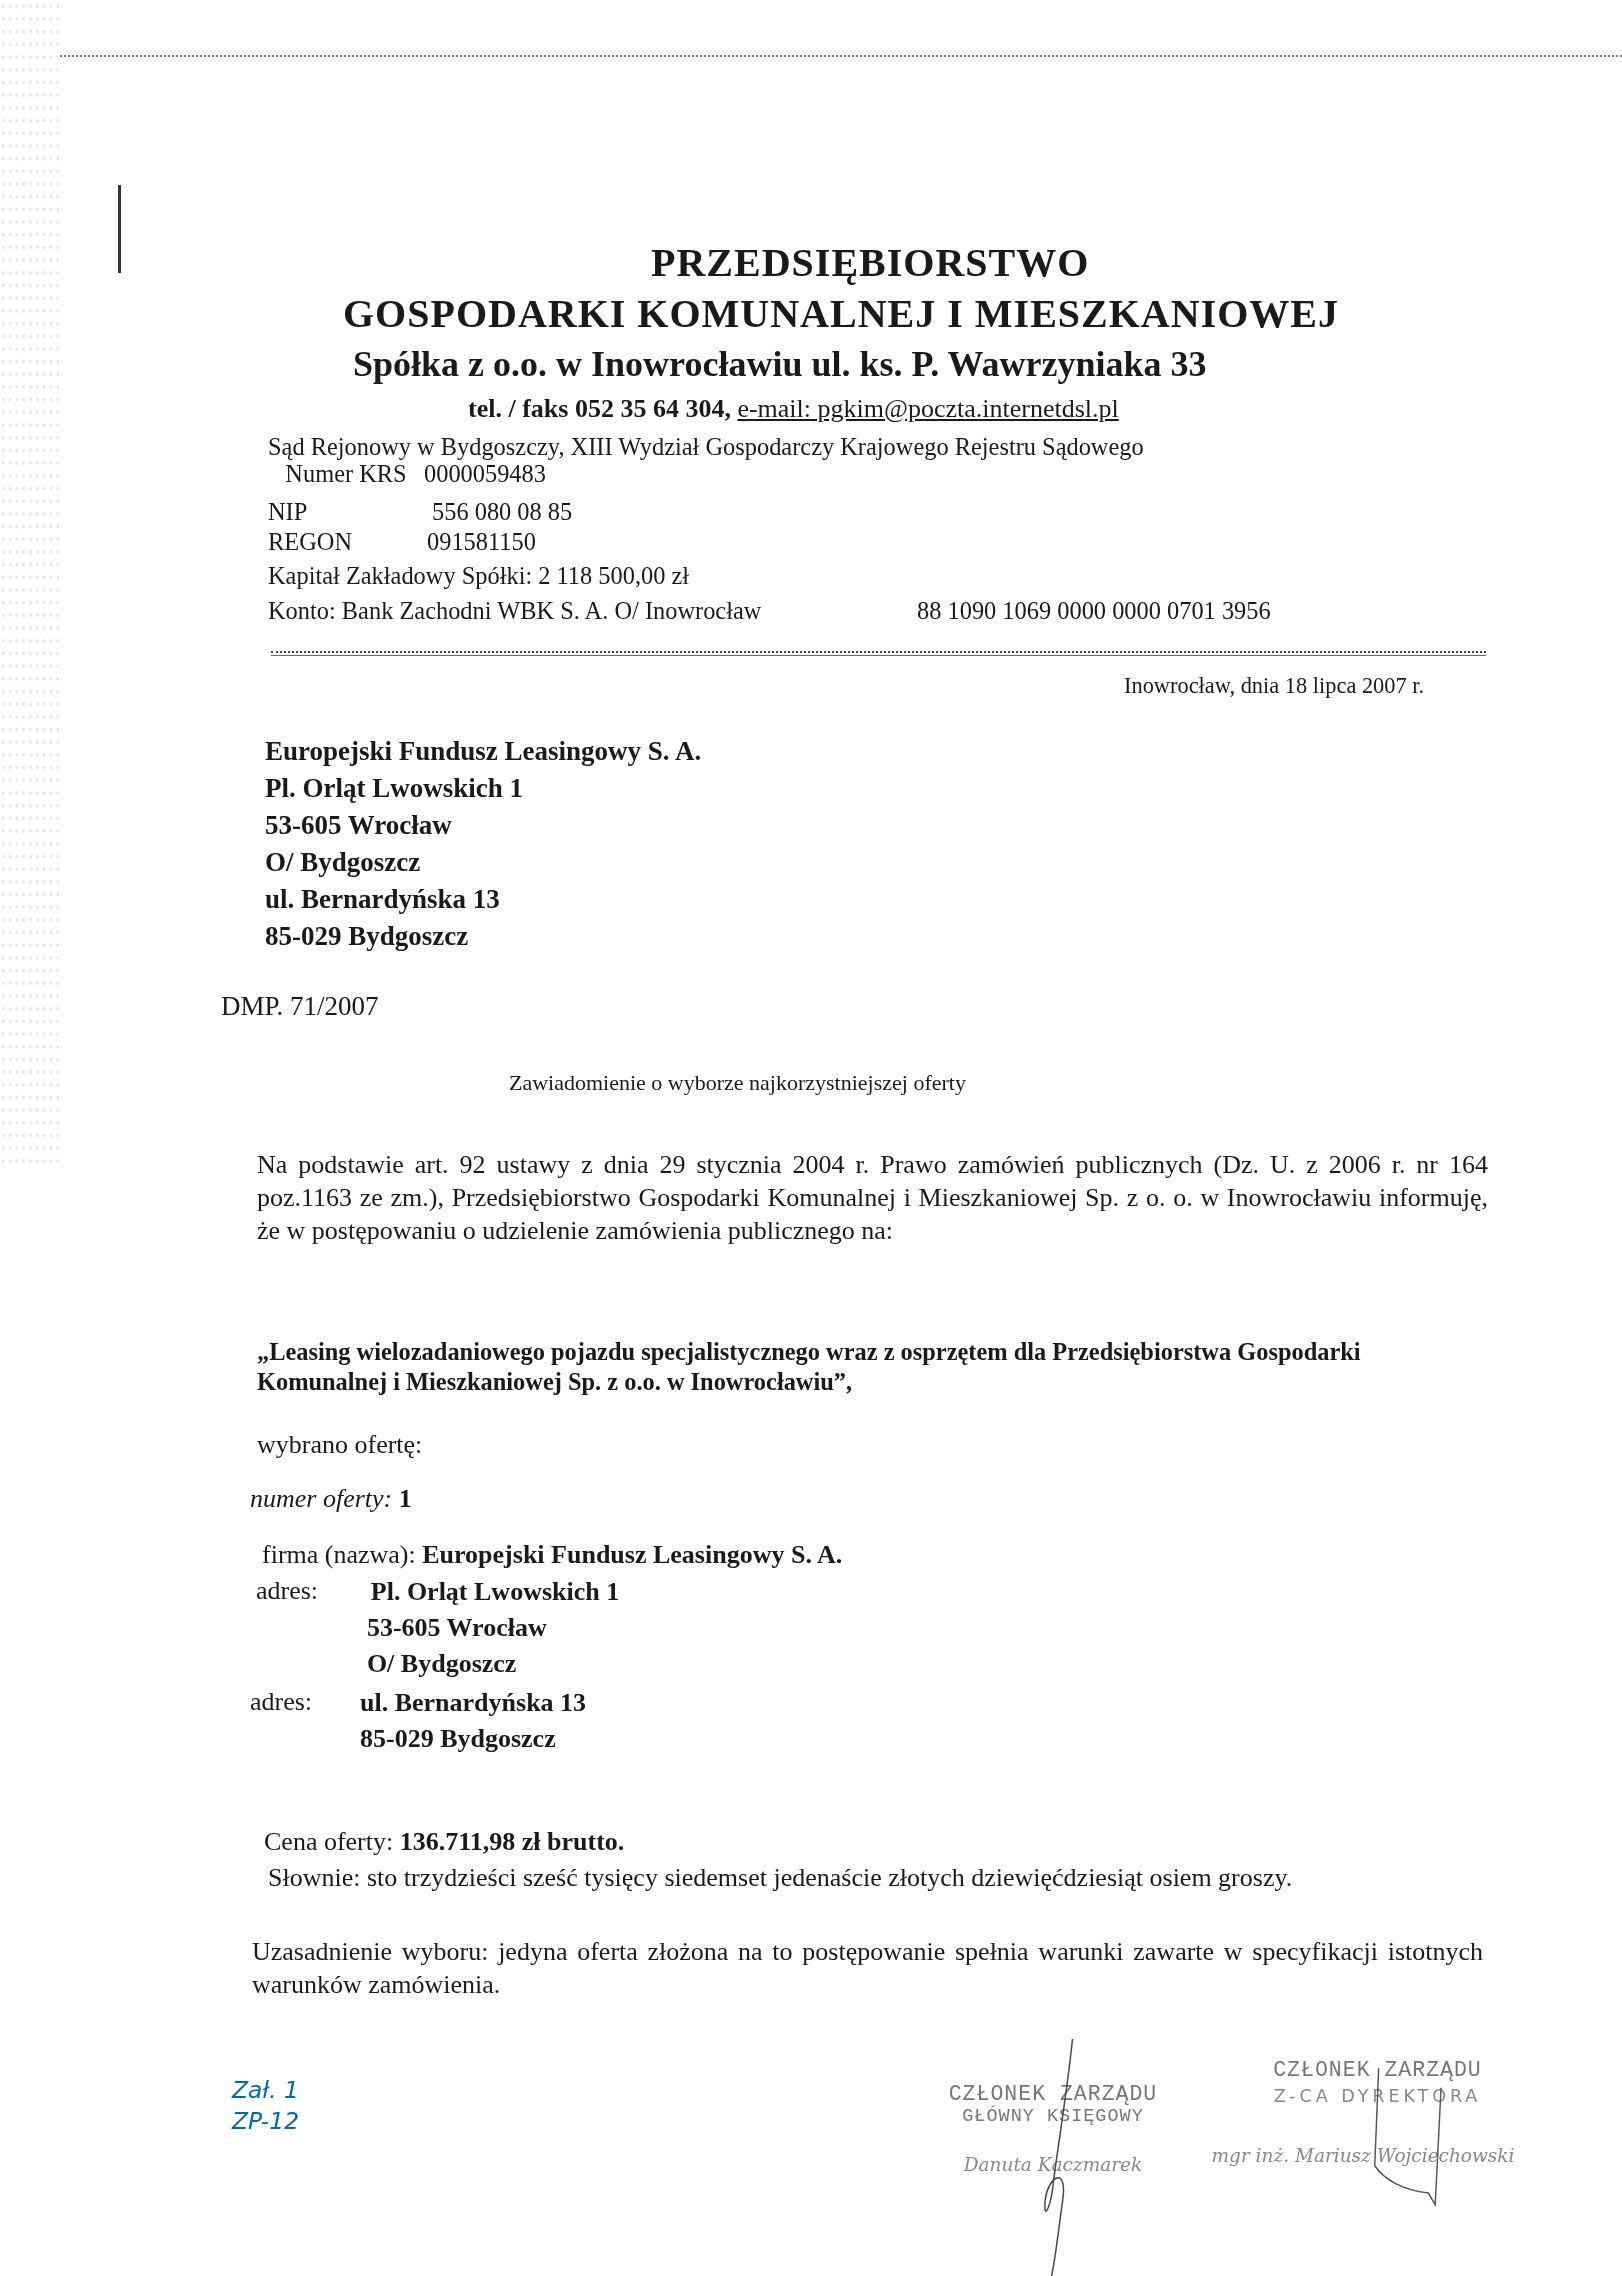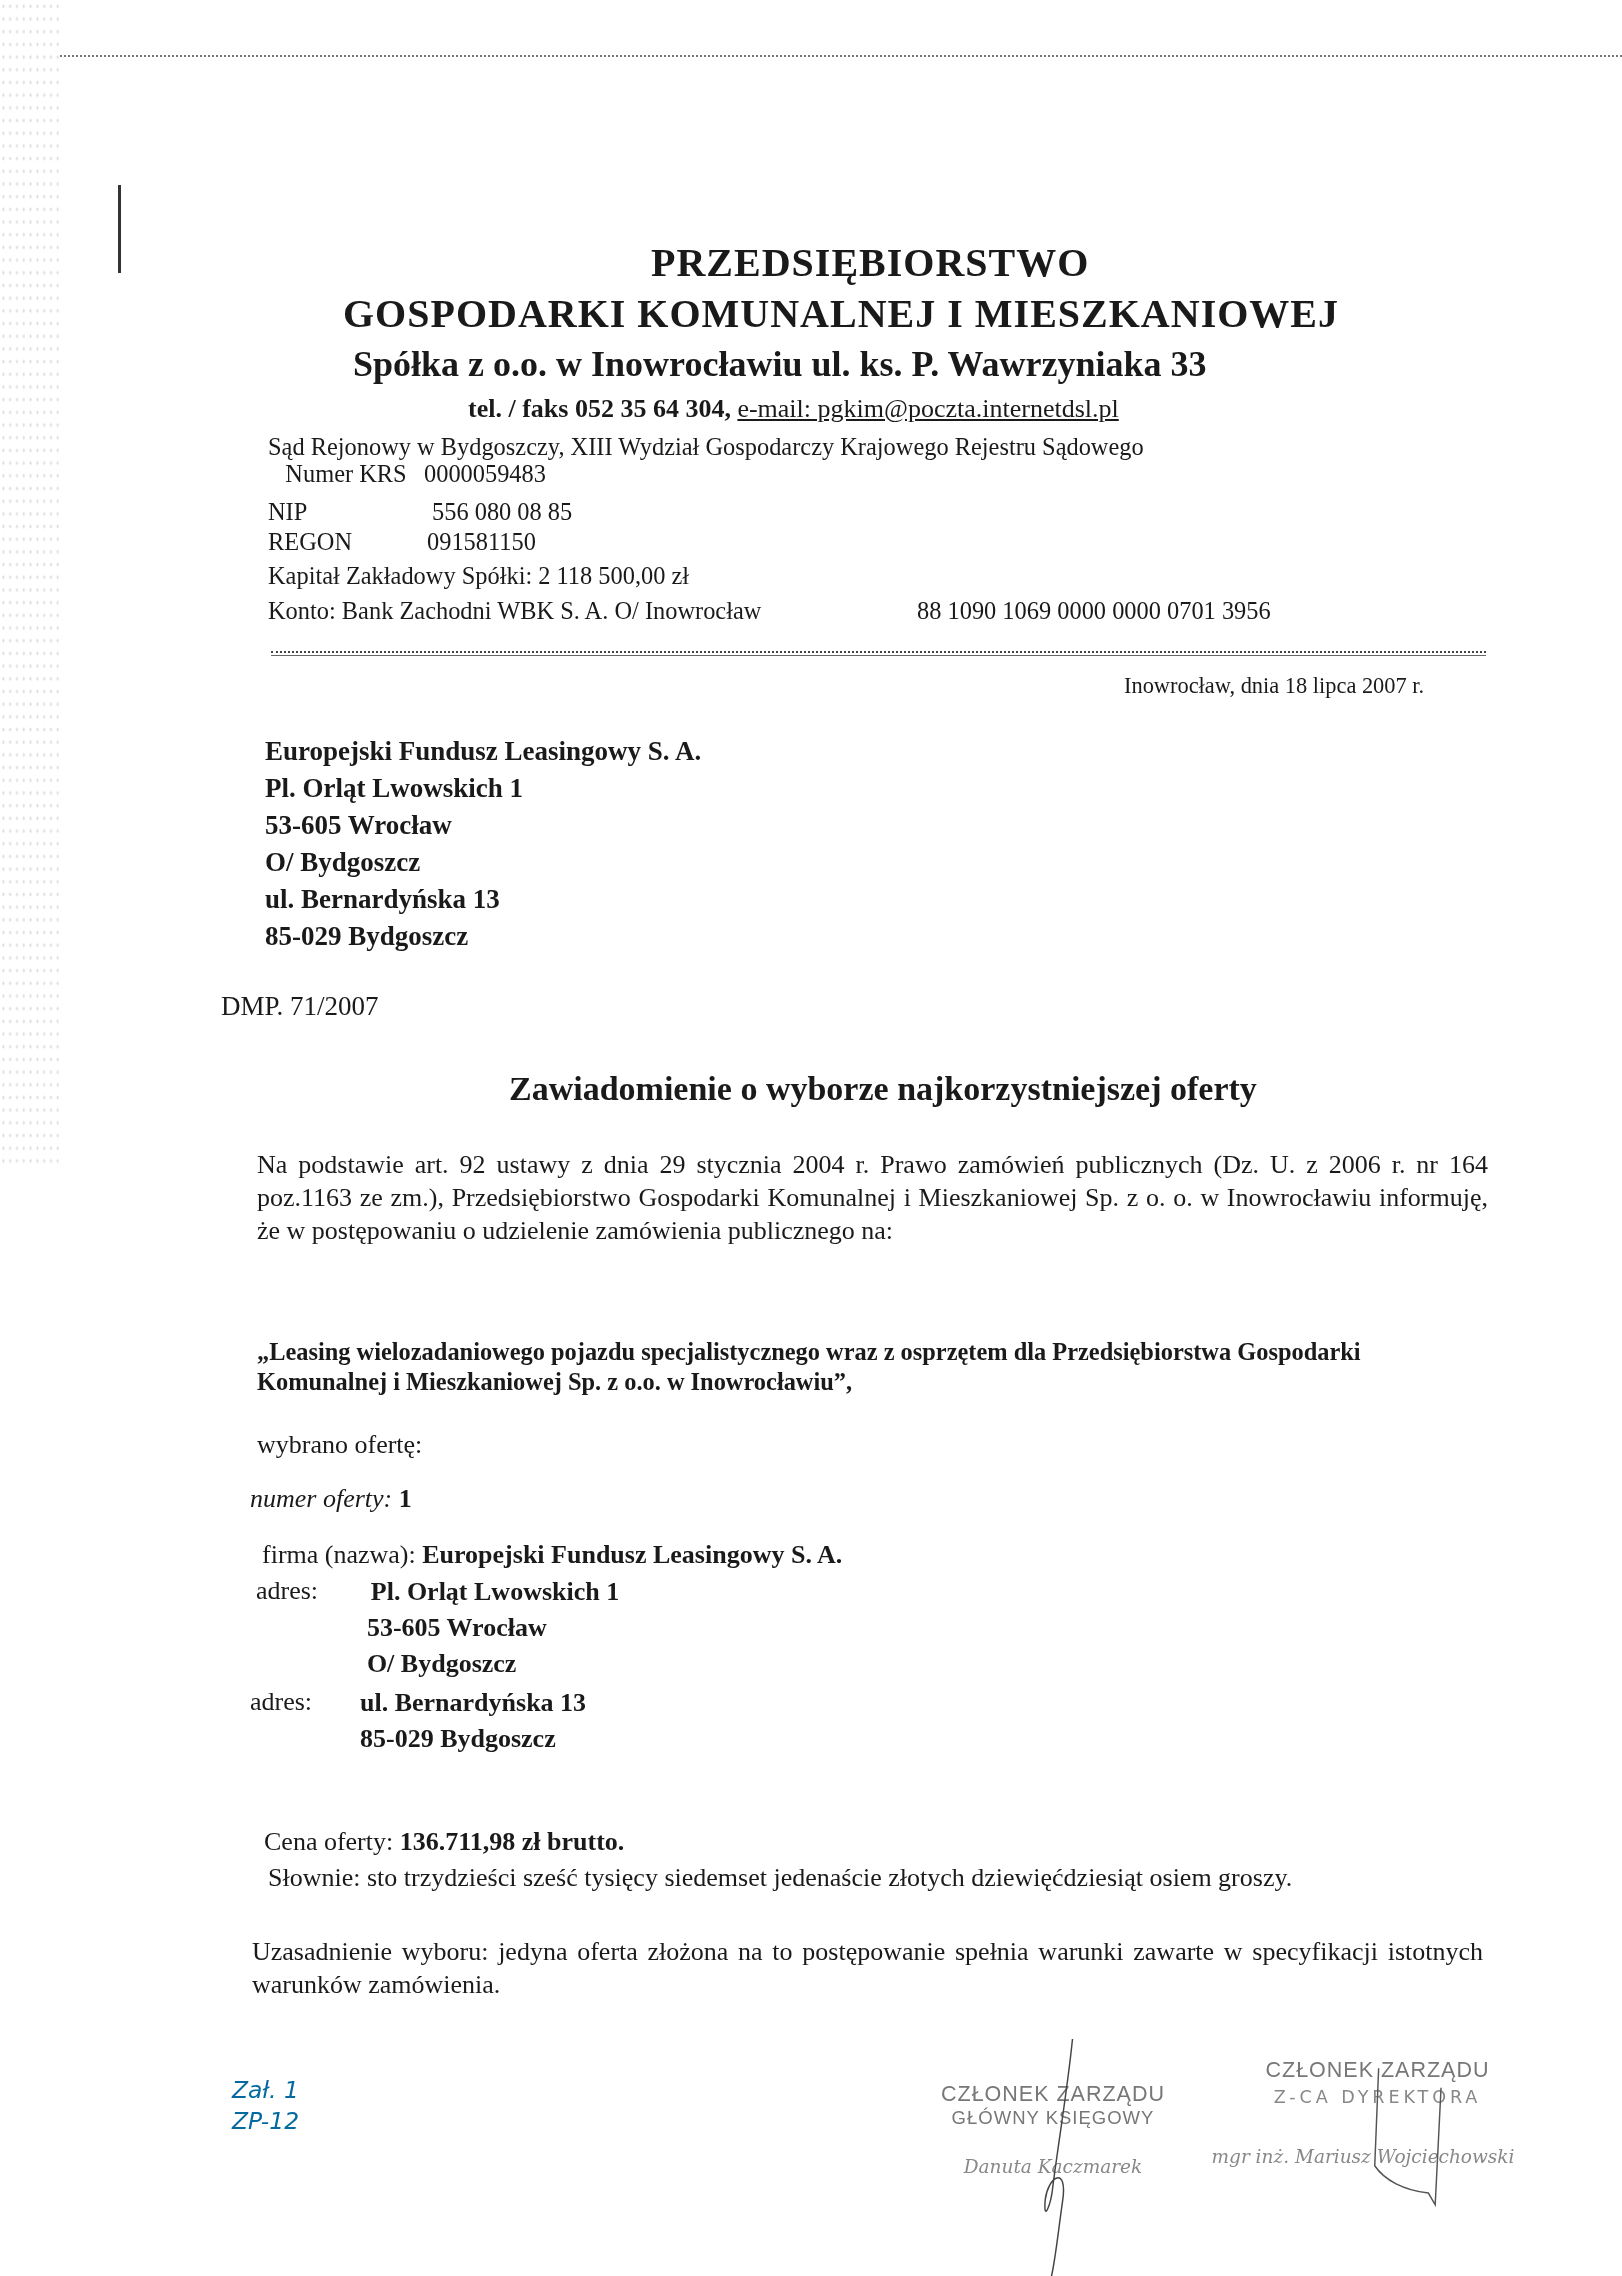--- a/index.html
+++ b/index.html
@@ -18,26 +18,26 @@
   .contact .mail { font-weight: normal; text-decoration: underline; }
   .reg { font-size: 24.4px; line-height: 28px; }
   .sep { position: absolute; left: 271px; top: 651px; width: 1215px; height: 0;
          border-top: 2px dotted #444; }
   .sep2 { position: absolute; left: 271px; top: 655px; width: 1215px; height: 0;
           border-top: 1px solid #666; }
   .date { font-size: 22.4px; }
   .addr { font-weight: bold; font-size: 27px; line-height: 37px; }
   .body { font-size: 26px; line-height: 33px; }
   .justify { width: 1231px; text-align: justify; }
-  .title { font-weight: bold; font-size: 34px; }
+  .title { font-weight: normal; font-size: 22px; }
   .subj { font-weight: bold; font-size: 24.4px; line-height: 30px; }
   .italic { font-style: italic; }
   .bold { font-weight: bold; }
   .hand { font-family: "DejaVu Sans", sans-serif; font-style: italic; font-size: 23.4px; color: #0369a1; line-height: 31px; }
-  .stamp { font-family: Liberation Sans, sans-serif; font-size: 21.5px; color: #777; letter-spacing: 1px; text-align: center; }
+  .stamp { font-family: Liberation Mono, monospace; font-size: 21.5px; color: #777; letter-spacing: 1px; text-align: center; }
   .stamp-sm { font-family: "DejaVu Sans", sans-serif; font-size: 17.6px; color: #888; letter-spacing: 3.9px; }
   .sign-name { font-family: "DejaVu Serif", serif; font-style: italic; font-size: 18.5px; color: #888; }
   .signature { position: absolute; }
 </style>
 </head>
 <body>
 
 <div class="scan-specks"></div>
 <div class="top-rule"></div>
 <div class="left-mark"></div>

